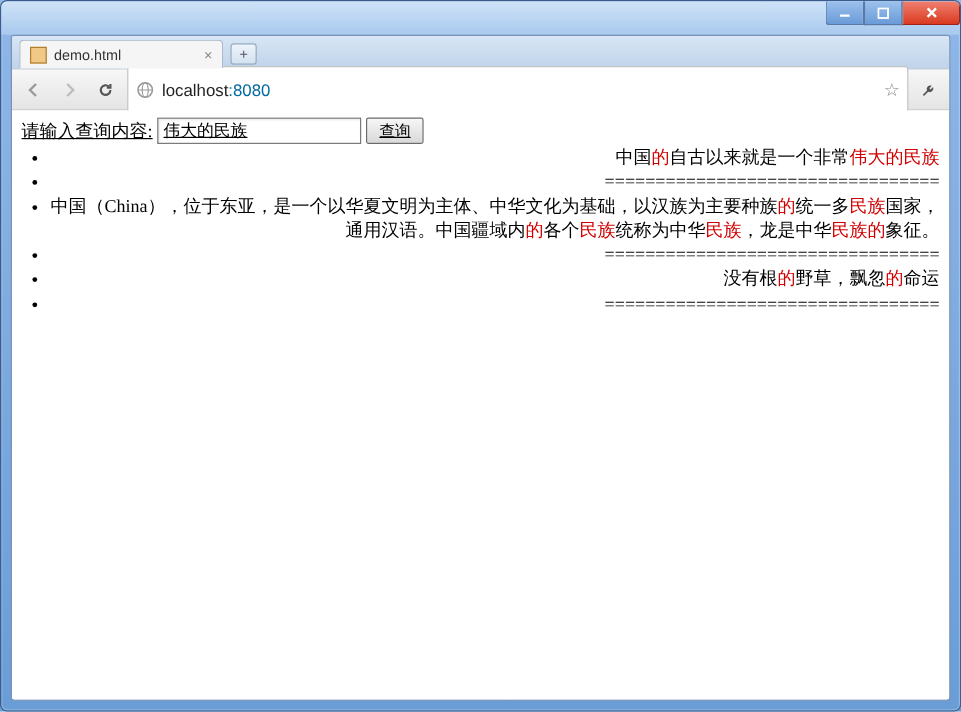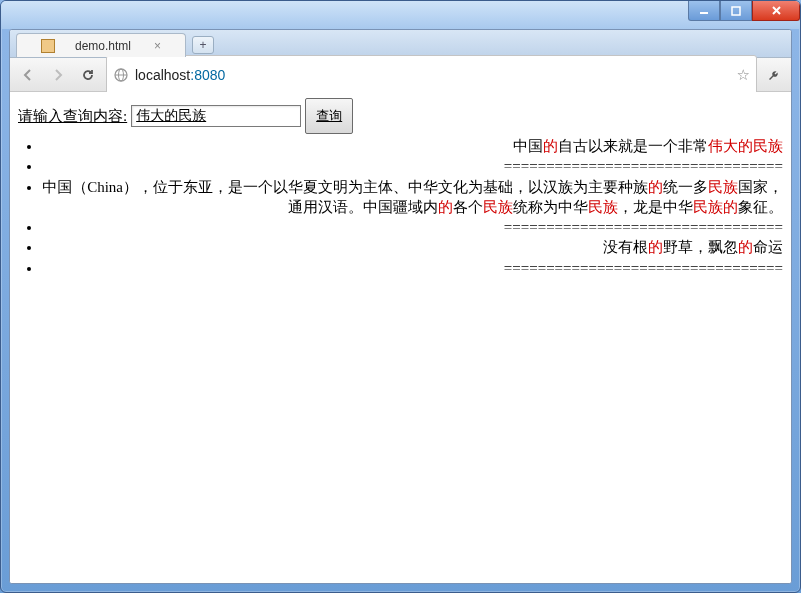--- a/index.html
+++ b/index.html
@@ -22,21 +22,21 @@
                    border-color:#a02318; }
   .win-btn svg { display:block; }
 
   
   .browser { position:absolute; left:8px; right:8px; top:28px; bottom:8px;
              background:#fff; border:1px solid #7a93b5; border-radius:3px; overflow:hidden;
              display:flex; flex-direction:column; }
   .tabstrip { height:28px; background:linear-gradient(to bottom,#d8e6f5,#bfd3ea);
               display:flex; align-items:flex-end; padding:0 6px; border-bottom:1px solid #aab9c9; }
   .tab { height:24px; min-width:170px; background:#f5f5f5; border:1px solid #aab9c9; border-bottom:none;
-         border-radius:4px 4px 0 0; display:flex; align-items:center; padding:0 24px; gap:20px;
+         border-radius:4px 4px 0 0; display:flex; align-items:center; padding:0 8px; gap:6px;
          font-size:12px; color:#333; position:relative; }
   .tab .favicon { width:14px; height:14px; background:#f0c987; border:1px solid #b08030;
                   display:flex; align-items:center; justify-content:center; font-size:9px; }
   .tab .close-x { margin-left:auto; color:#888; font-size:12px; }
   .newtab { width:22px; height:18px; margin-left:6px; margin-bottom:3px; border:1px solid #9aaec2;
             border-radius:3px; background:linear-gradient(#eef4fa,#d4e2f0);
             display:flex; align-items:center; justify-content:center; color:#556; font-size:12px; }
 
   .toolbar { height:34px; background:linear-gradient(to bottom,#f7f7f7,#e4e4e4);
              border-bottom:1px solid #c8c8c8; display:flex; align-items:center; padding:0 6px; gap:6px; }
@@ -53,21 +53,21 @@
   .wrench { width:22px; height:22px; display:flex; align-items:center; justify-content:center;
             color:#555; font-size:16px; }
 
   
   .page { flex:1; background:#fff; overflow:auto; padding:6px 8px 8px 8px; font-size:15px; color:#000;
           font-family:SimSun,"Songti SC",serif; }
   .query-row { display:flex; align-items:center; gap:4px; margin-bottom:2px;text-decoration:underline; }
   .query-label { white-space:nowrap; }
   .query-input { width:170px; height:22px; border:1px solid #7a7a7a; padding:1px 4px;
                  font-size:14px; font-family:inherit; box-shadow:inset 1px 1px 2px rgba(0,0,0,.1); }
-  .query-btn { height:36px; padding:0 10px; font-size:13px; border:1px solid #6b6b6b;
+  .query-btn { height:22px; padding:0 10px; font-size:13px; border:1px solid #6b6b6b;
                background:linear-gradient(#f6f6f6,#d9d9d9); border-radius:2px; font-family:inherit; }
   ul.results { list-style:disc; padding-left:24px; margin-top:2px;text-align:right; }
   ul.results li { line-height:1.35; word-break:break-all; }
   .hl { color:#d10000; }
   .sep { letter-spacing:0; }
 </style>
 </head>
 <body>
 
 <div class="window">

